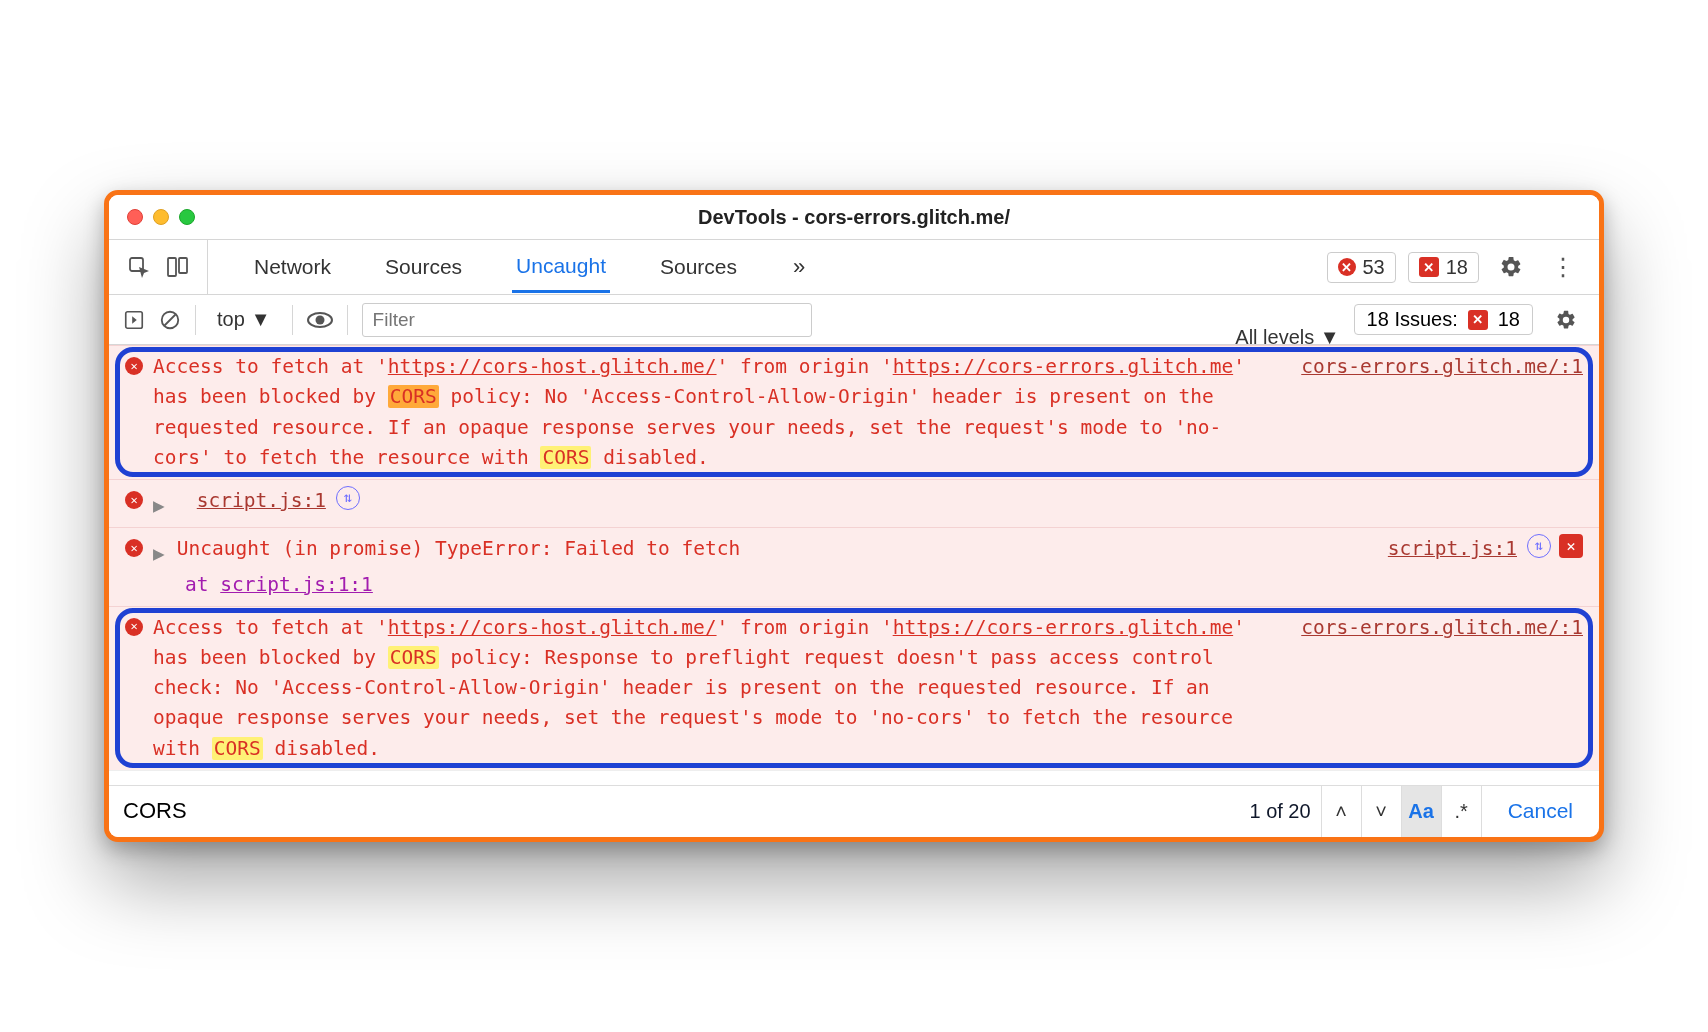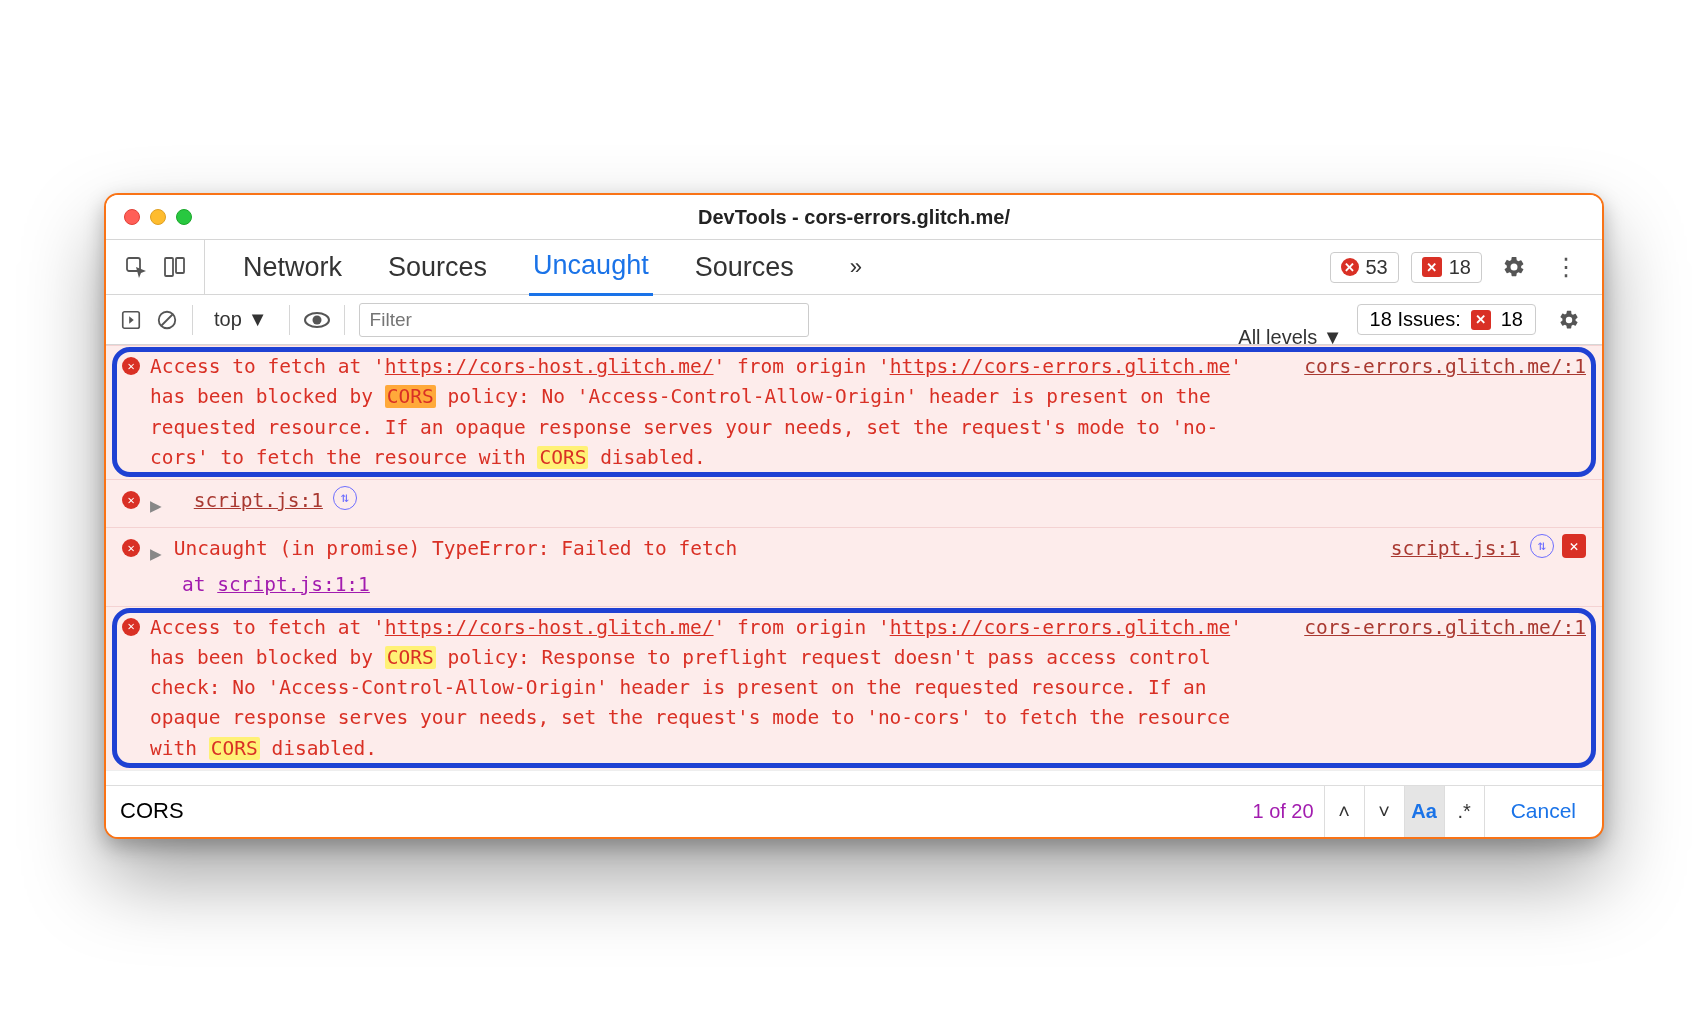--- a/index.html
+++ b/index.html
@@ -15,21 +15,21 @@
   }
   .drop-shadow-canvas{
     position: relative;
     width: 1500px;
   }
   .window {
     width: 100%;
     border-radius: 14px;
     overflow: hidden;
     box-shadow: 0 40px 80px rgba(0,0,0,.35), 0 8px 20px rgba(0,0,0,.25);
-    border: 2px solid #f97316;
+    border: 5px solid #f97316;
     background: #fff;
     font-size: 17px;
   }
   
   .titlebar {
     height: 45px;
     display: flex;
     align-items: center;
     border-bottom: 1px solid #d6d6d6;
     background: #fff;
@@ -42,21 +42,21 @@
   .tl-max{background:#28c840;border:1px solid #1ba72b;}
   .title-text{
     position:absolute; left:0; right:0; text-align:center;
     font-weight:600; color:#222; font-size:20px;
   }
   
   .tabs-row{ display:flex; align-items:center; height:55px; border-bottom:1px solid #d6d6d6;}
   .left-icons{display:flex;align-items:center;gap:14px;padding:0 18px;border-right:1px solid #d6d6d6;height:100%;}
   .ico{width:24px;height:24px;display:inline-flex;align-items:center;justify-content:center;color:#555;}
   .tabs{display:flex;align-items:center;gap:38px;padding-left:34px;height:100%;}
-  .tab{font-size:27px;color:#333;padding:12px 4px;cursor:pointer;}
+  .tab{font-size:21px;color:#333;padding:12px 4px;cursor:pointer;margin-left:8px;}
   .tab.active{color:#1a73e8;border-bottom:3px solid #1a73e8;font-weight:500;}
   .tabs-more{font-size:22px;color:#333;margin-left:14px;}
   .right-metrics{margin-left:auto;display:flex;align-items:center;gap:12px;padding-right:16px;height:100%;}
   .badge{border:1px solid #ccc;border-radius:4px;padding:3px 10px;display:flex;align-items:center;gap:7px;font-size:20px;color:#333;}
   .err-circle{width:18px;height:18px;border-radius:50%;background:#d93025;color:#fff;font-size:13px;display:flex;align-items:center;justify-content:center;font-weight:bold;}
   .issue-square{width:20px;height:20px;border-radius:3px;background:#d93025;color:#fff;font-size:13px;display:flex;align-items:center;justify-content:center;font-weight:bold;}
   .gear,.kebab{font-size:24px;color:#555;padding:0 8px;}
   
   .console-tb{display:flex;align-items:center;height:50px;border-bottom:1px solid #d6d6d6;padding:0 14px;gap:14px;}
   .tb-btn{color:#555;font-size:20px;}
@@ -91,21 +91,21 @@
     border-radius:18px;
     position:absolute;
     pointer-events:none;
     z-index:5;
   }
   .msgwrap{position:relative;}
   .stack{color:#a21caf;padding-left:60px;}
   
   .searchbar{display:flex;align-items:center;border-top:1px solid #ddd;height:52px;}
   .search-in{flex:1;padding:0 14px;font-size:22px;border:none;outline:none;height:100%;}
-  .search-count{color:#a21caf;font-size:20px;padding:0 10px;}
+  .search-count{color:#0f172a;font-size:20px;padding:0 10px;}
   .sb-btn{width:40px;height:100%;display:flex;align-items:center;justify-content:center;font-size:20px;color:#333;border-left:1px solid #ddd;cursor:pointer;}
   .sb-btn.active{background:#e5e5e5;color:#1a73e8;font-weight:bold;}
   .cancel{padding:0 26px;font-size:21px;color:#1a73e8;border-left:1px solid #ddd;height:100%;display:flex;align-items:center;cursor:pointer;}
   .blank{height:15px;border-top:1px solid #eee;}
   svg{display:block;}
 </style>
 </head>
 <body>
 
 <div class="drop-shadow-canvas">

